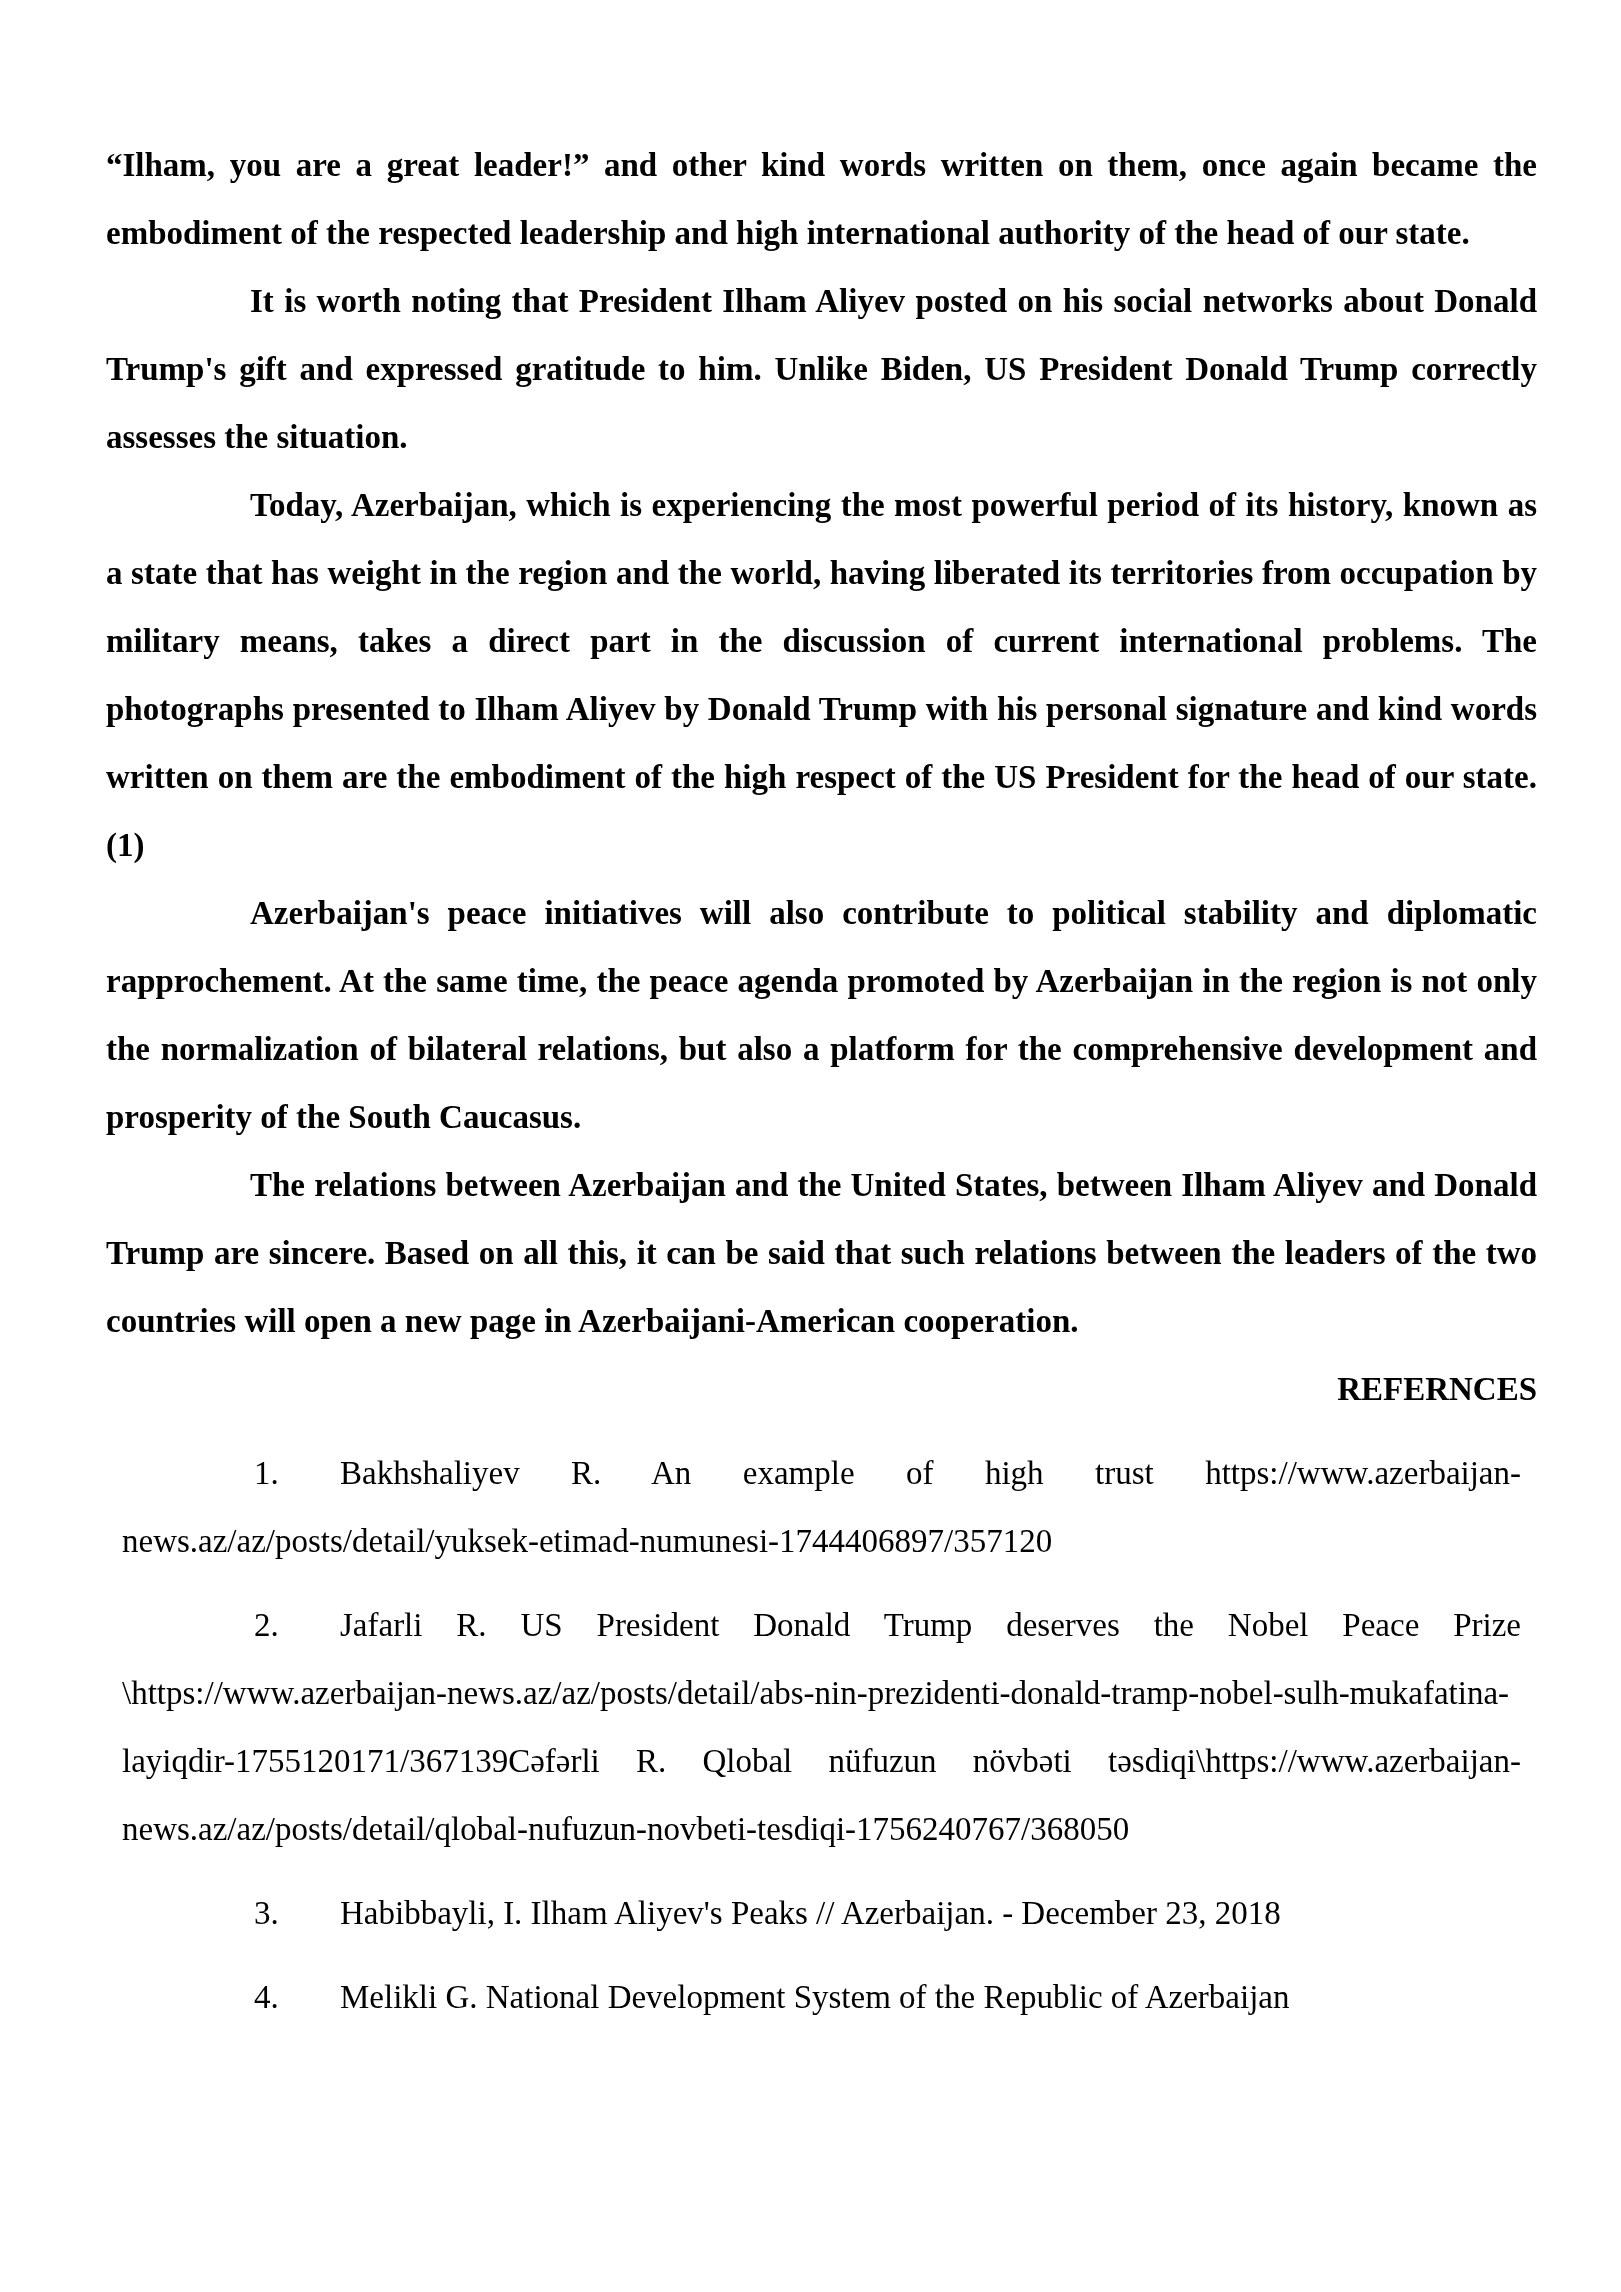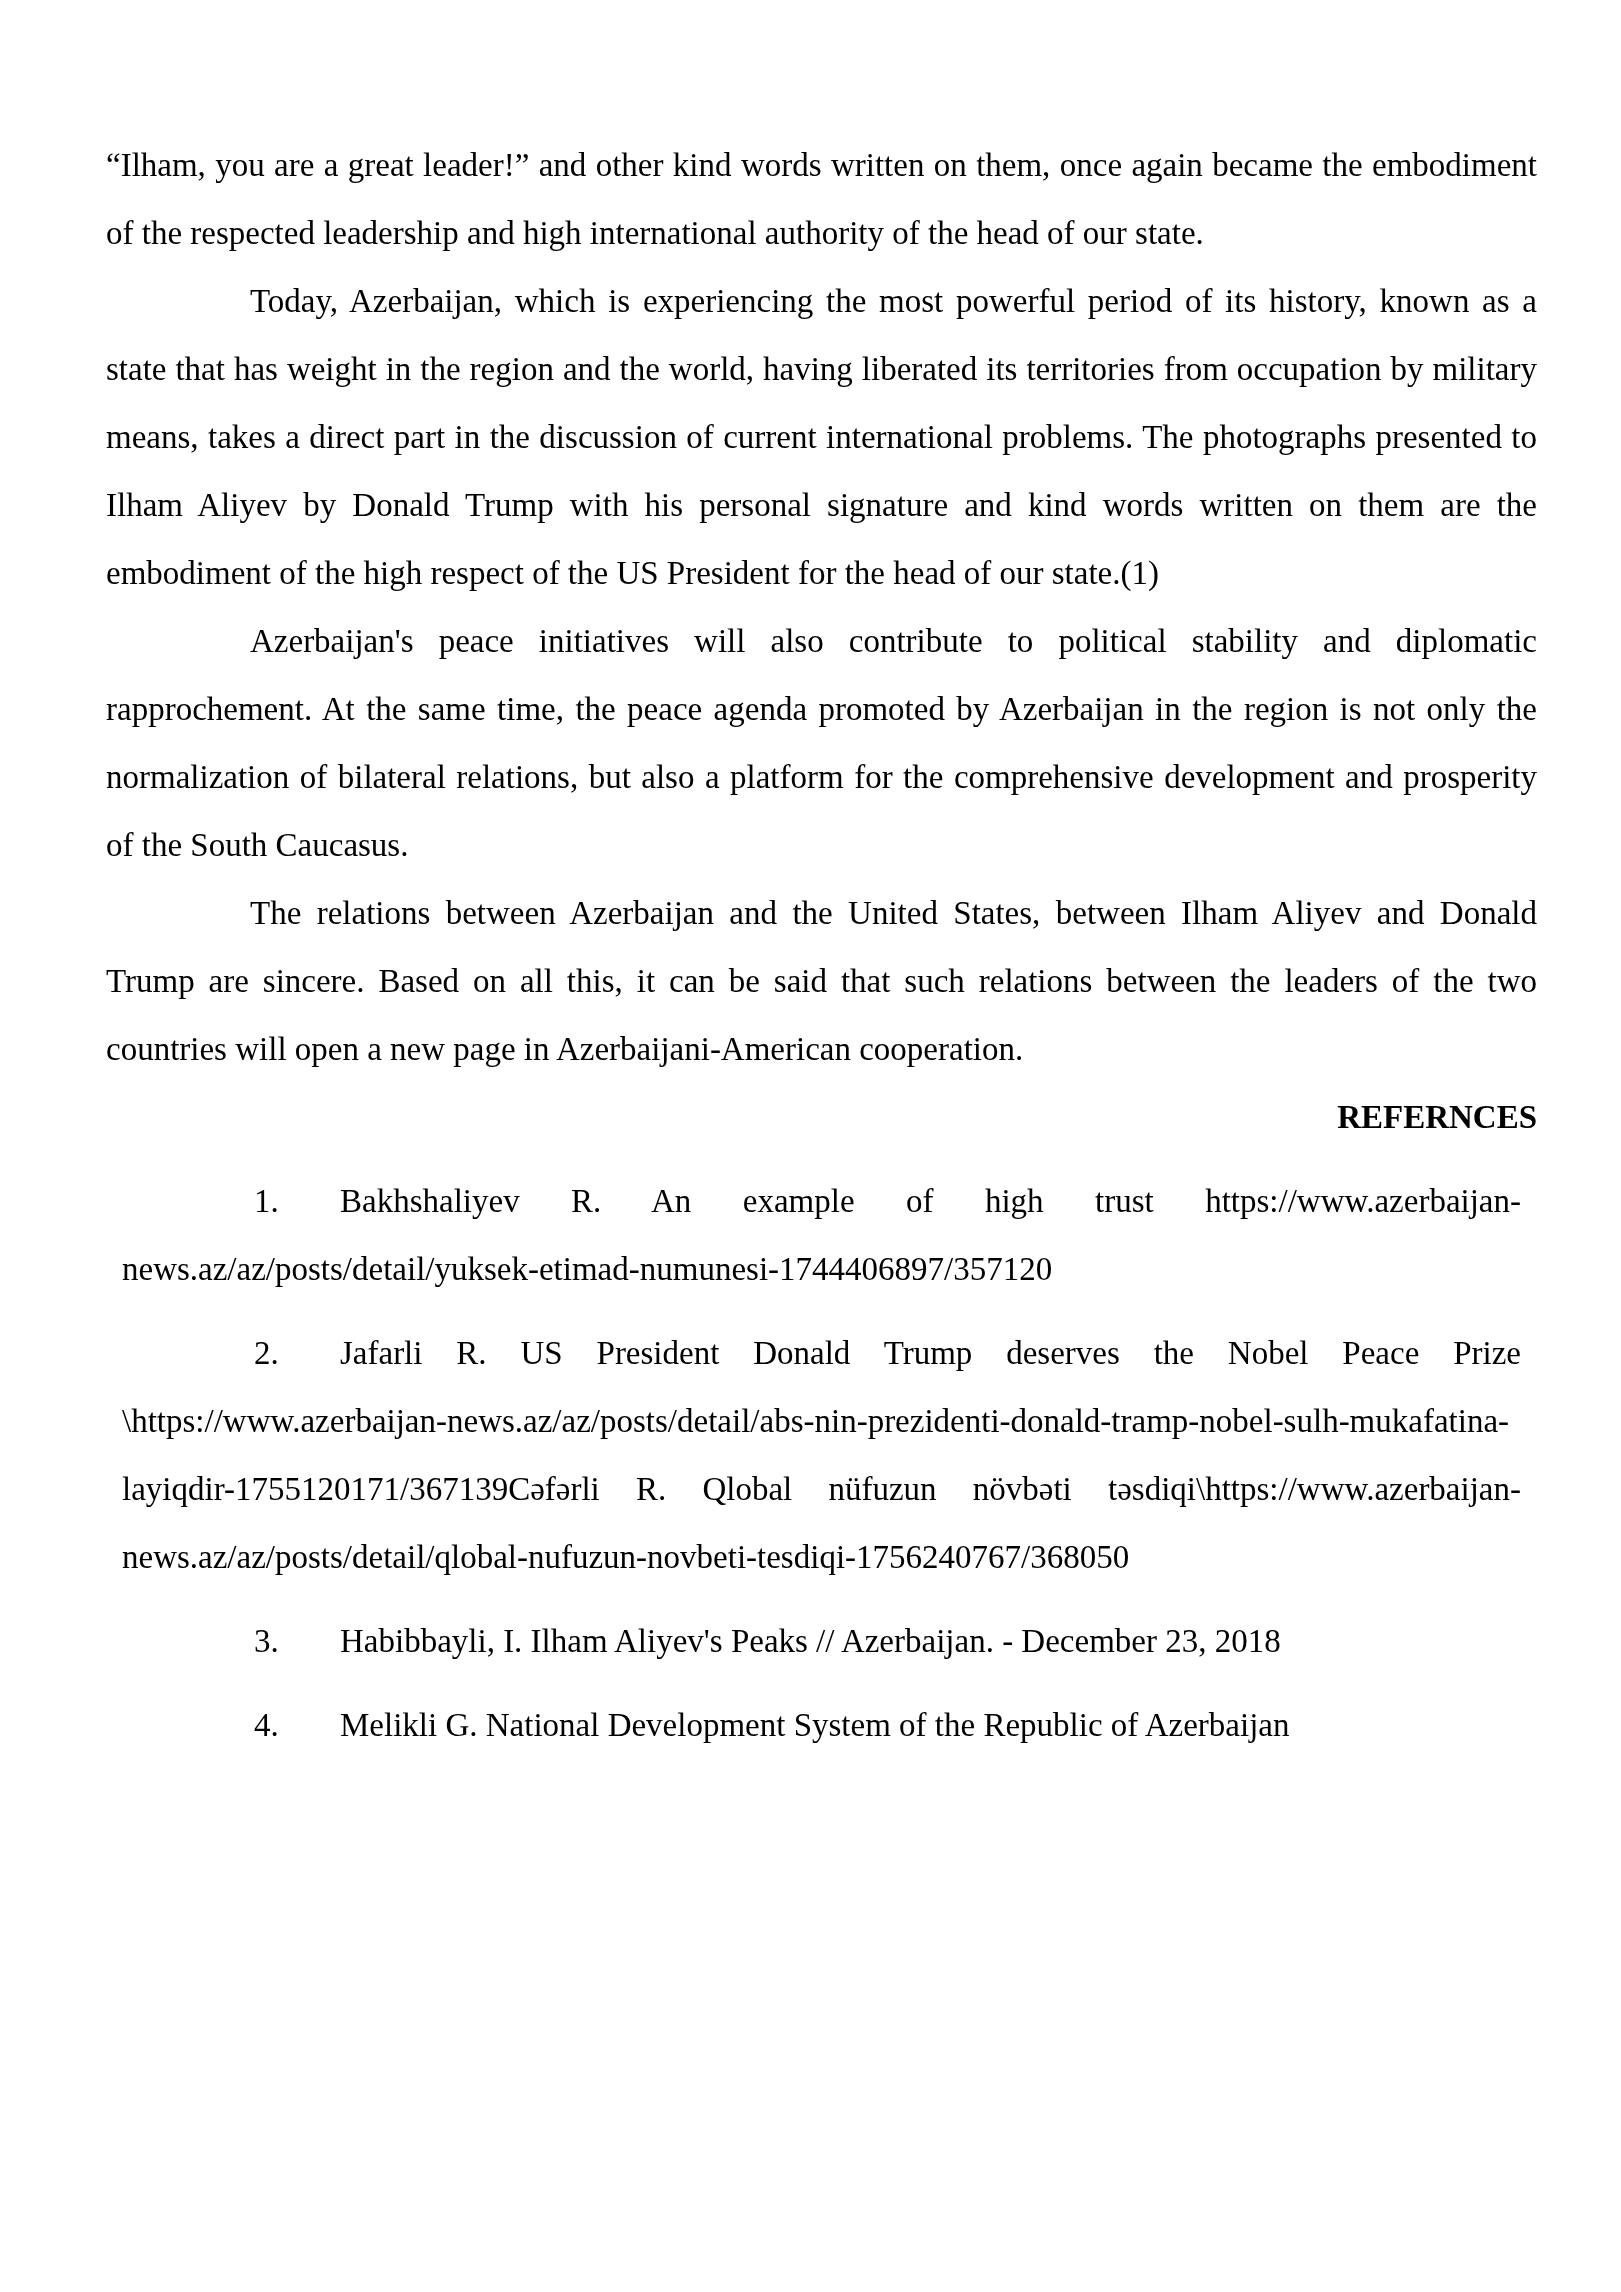--- a/index.html
+++ b/index.html
@@ -21,20 +21,21 @@
     left: 106px;
     top: 131px;
     width: 1431px;
     font-size: 33px;
     line-height: 68px;
     text-align: justify;
   }
   p.para {
     margin: 0;
     padding: 0;
+    font-weight: bold;
   }
   p.para.indented {
     text-indent: 144px;
   }
   .ref-heading {
     margin: 0;
     padding: 0;
     font-size: 33px;
     line-height: 68px;
     font-weight: bold;
@@ -63,20 +64,21 @@
   }
 </style>
 </head>
 <body>
 
 <div class="page">
   <div class="content">
 
     <p class="para">“Ilham, you are a great leader!” and other kind words written on them, once again became the embodiment of the respected leadership and high international authority of the head of our state.</p>
 
+    <p class="para indented">It is worth noting that President Ilham Aliyev posted on his social networks about Donald Trump's gift and expressed gratitude to him. Unlike Biden, US President Donald Trump correctly assesses the situation.</p>
 
     <p class="para indented">Today, Azerbaijan, which is experiencing the most powerful period of its history, known as a state that has weight in the region and the world, having liberated its territories from occupation by military means, takes a direct part in the discussion of current international problems. The photographs presented to Ilham Aliyev by Donald Trump with his personal signature and kind words written on them are the embodiment of the high respect of the US President for the head of our state.(1)</p>
 
     <p class="para indented">Azerbaijan's peace initiatives will also contribute to political stability and diplomatic rapprochement. At the same time, the peace agenda promoted by Azerbaijan in the region is not only the normalization of bilateral relations, but also a platform for the comprehensive development and prosperity of the South Caucasus.</p>
 
     <p class="para indented">The relations between Azerbaijan and the United States, between Ilham Aliyev and Donald Trump are sincere. Based on all this, it can be said that such relations between the leaders of the two countries will open a new page in Azerbaijani-American cooperation.</p>
 
     <h2 class="ref-heading">REFERNCES</h2>
 
     <p class="ref">

